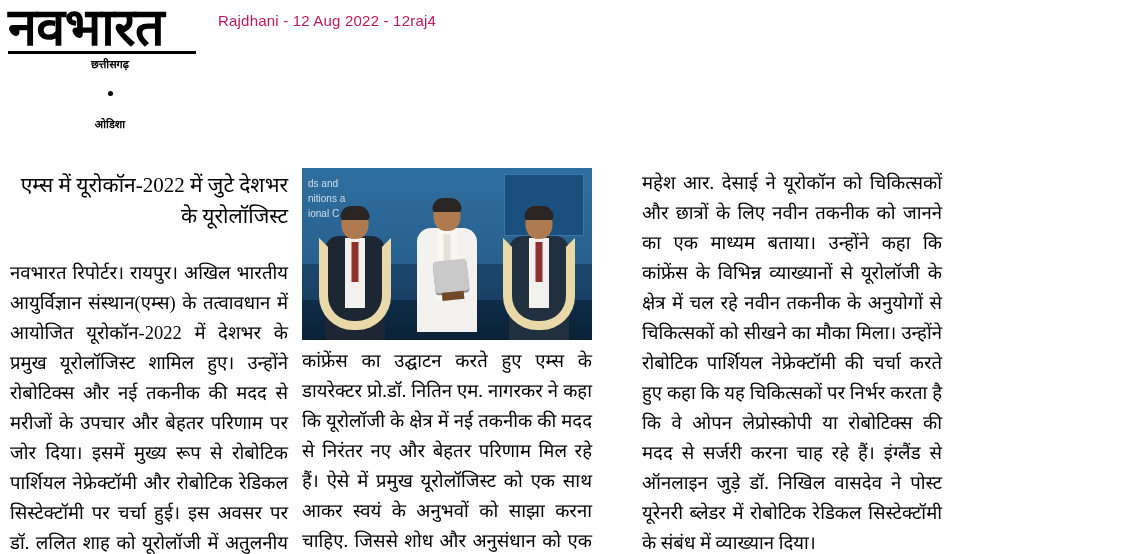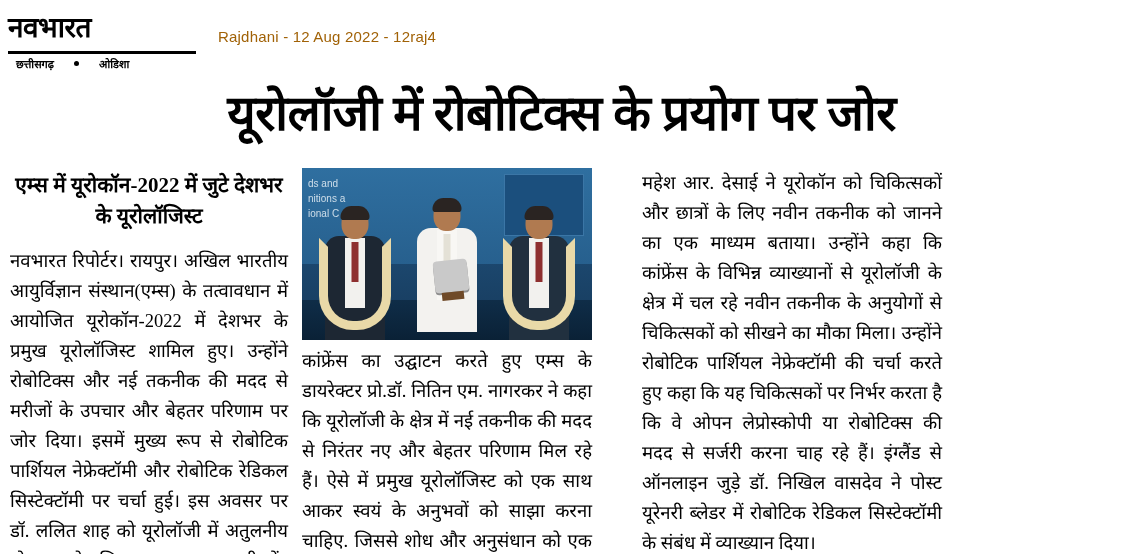--- a/index.html
+++ b/index.html
@@ -25,59 +25,59 @@
   .masthead {
     position: absolute;
     left: 8px;
     top: 6px;
     width: 196px;
     height: 62px;
   }
   .masthead-title {
     font-family: "Liberation Serif", serif;
     font-weight: bold;
-    font-size: 28px;
+    font-size: 52px;
     line-height: 44px;
     letter-spacing: -0.5px;
     color: #000;
     white-space: nowrap;
   }
   .masthead-rule {
     width: 188px;
     height: 3px;
     background: #000;
     margin-top: 1px;
   }
   .masthead-sub {
     display: flex;
     align-items: center;
     gap: 20px;
     font-family: "Liberation Serif", serif;
     font-size: 11px;
     font-weight: bold;
     margin-top: 2px;
     padding-left: 8px;
+    flex-direction: column;
   }
   .masthead-sub .dot {
     width: 5px;
     height: 5px;
     background: #000;
     border-radius: 50%;
     display: inline-block;
   }
 
   .edition-line {
     position: absolute;
     left: 218px;
     top: 12px;
     font-family: "Liberation Sans", sans-serif;
     font-size: 15px;
-    color: #a16207;
+    color: #be185d;
     letter-spacing: 0.2px;
-    margin-top: 16px;
   }
 
   
   .headline {
     position: absolute;
     left: 14px;
     top: 86px;
     width: 1095px;
     font-family: "Liberation Serif", serif;
     font-weight: bold;
@@ -105,25 +105,25 @@
   .col-mid {
     width: 290px;
   }
   .col-right {
     width: 300px;
     margin-left: 36px;
   }
 
   .subhead {
     font-family: "Liberation Serif", serif;
-    font-weight: bold;
+    font-weight: normal;
     font-size: 21px;
     line-height: 31px;
-    text-align: center;
-    margin: 2px 0 14px 0;
+    text-align: right;
+    margin: 2px 0 26px 0;
   }
   .body-text {
     font-family: "Liberation Serif", serif;
     font-size: 18.5px;
     line-height: 30px;
     text-align: justify;
     text-justify: inter-word;
   }
   .body-text.lead b {
     font-weight: normal;
@@ -285,21 +285,20 @@
     <div class="masthead-rule"></div>
     <div class="masthead-sub">
       <span>छत्तीसगढ़</span>
       <span class="dot"></span>
       <span>ओडिशा</span>
     </div>
   </div>
 
   <div class="edition-line">Rajdhani - 12 Aug 2022 - 12raj4</div>
 
-  <div class="headline">यूरोलॉजी में रोबोटिक्स के प्रयोग पर जोर</div>
 
   <div class="cols">
 
     <div class="col">
       <div class="subhead">एम्स में यूरोकॉन-2022 में जुटे देशभर के यूरोलॉजिस्ट</div>
       <div class="body-text lead"><b>नवभारत रिपोर्टर। रायपुर।</b><span> अखिल भारतीय आयुर्विज्ञान संस्थान(एम्स) के तत्वावधान में आयोजित यूरोकॉन-2022 में देशभर के प्रमुख यूरोलॉजिस्ट शामिल हुए। उन्होंने रोबोटिक्स और नई तकनीक की मदद से मरीजों के उपचार और बेहतर परिणाम पर जोर दिया। इसमें मुख्य रूप से रोबोटिक पार्शियल नेफ्रेक्टॉमी और रोबोटिक रेडिकल सिस्टेक्टॉमी पर चर्चा हुई। इस अवसर पर डॉ. ललित शाह को यूरोलॉजी में अतुलनीय योगदान के लिए लाइफटाइम अचीवमेंट अवॉर्ड से भी सम्मानित किया गया।</span></div>
     </div>
 
     <div class="col col-mid">
       <div class="photo">

